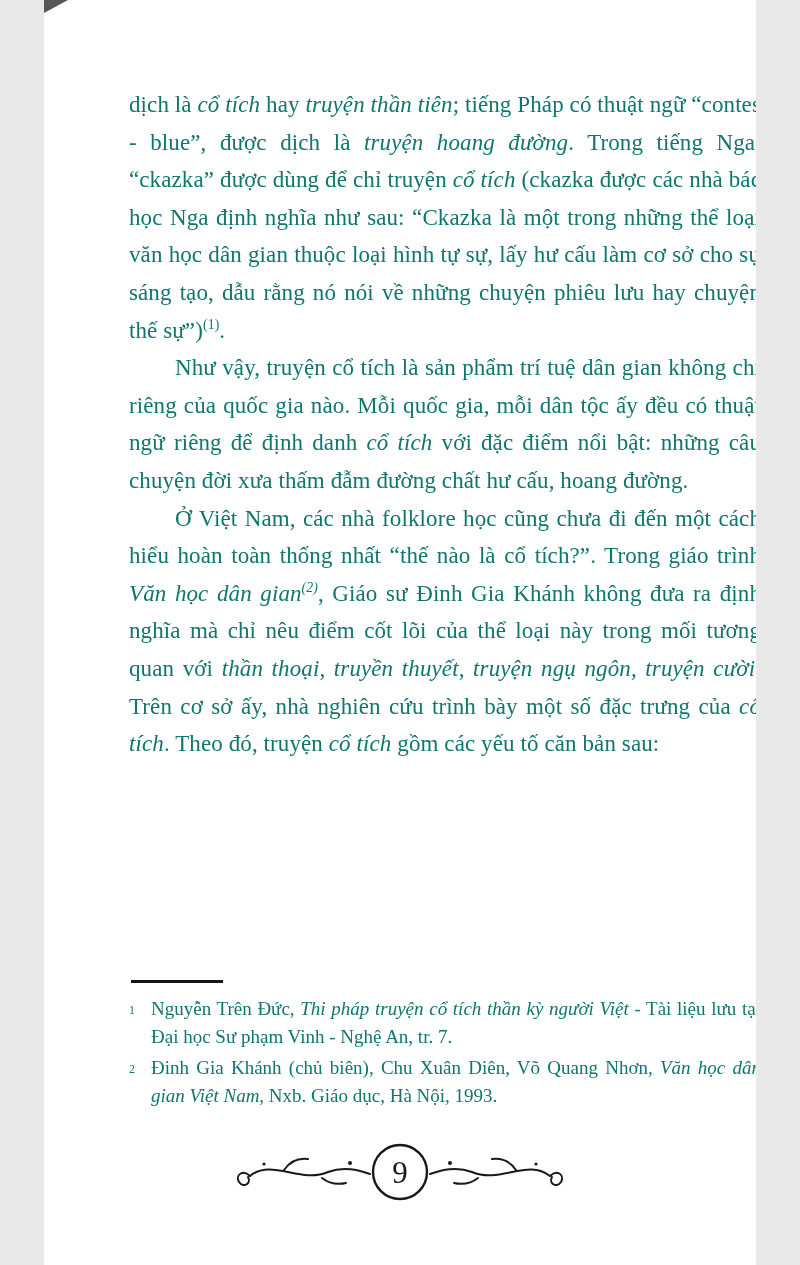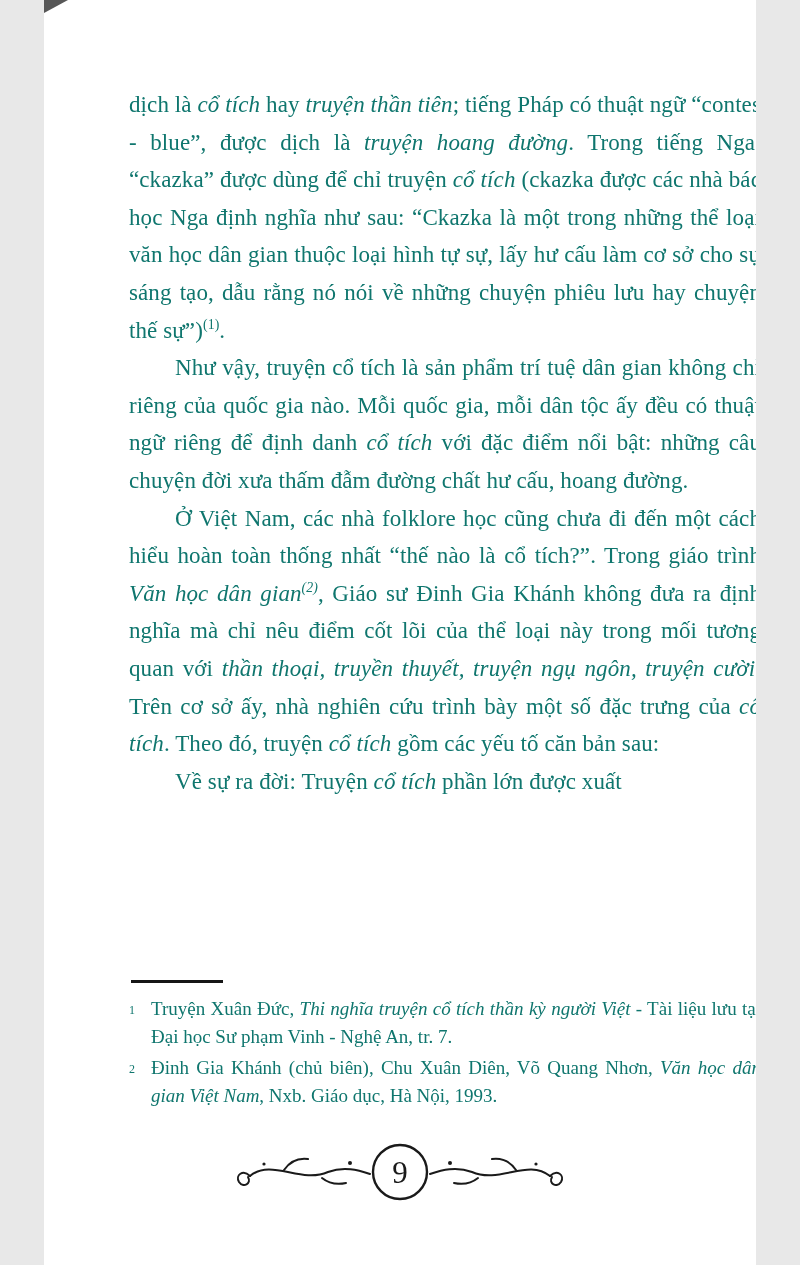--- a/index.html
+++ b/index.html
@@ -72,29 +72,28 @@
 <body>
 
 <div class="page">
 
   <div class="corner-artifact"></div>
 
   <div class="content">
       <p class="para"><span>dịch là </span><span class="it">cổ tích</span><span> hay </span><span class="it">truyện thần tiên</span><span>; tiếng Pháp có thuật ngữ “contes - blue”, được dịch là </span><span class="it">truyện hoang đường</span><span>. Trong tiếng Nga, “ckazka” được dùng để chỉ truyện </span><span class="it">cổ tích</span><span> (ckazka được các nhà bác học Nga định nghĩa như sau: “Ckazka là một trong những thể loại văn học dân gian thuộc loại hình tự sự, lấy hư cấu làm cơ sở cho sự sáng tạo, dẫu rằng nó nói về những chuyện phiêu lưu hay chuyện thế sự”)</span><sup>(1)</sup><span>.</span></p>
       <p class="para indent"><span>Như vậy, truyện cổ tích là sản phẩm trí tuệ dân gian không chỉ riêng của quốc gia nào. Mỗi quốc gia, mỗi dân tộc ấy đều có thuật ngữ riêng để định danh </span><span class="it">cổ tích</span><span> với đặc điểm nổi bật: những câu chuyện đời xưa thấm đẫm đường chất hư cấu, hoang đường.</span></p>
       <p class="para indent"><span>Ở Việt Nam, các nhà folklore học cũng chưa đi đến một cách hiểu hoàn toàn thống nhất “thế nào là cổ tích?”. Trong giáo trình </span><span class="it">Văn học dân gian</span><sup class="it">(2)</sup><span>, Giáo sư Đinh Gia Khánh không đưa ra định nghĩa mà chỉ nêu điểm cốt lõi của thể loại này trong mối tương quan với </span><span class="it">thần thoại, truyền thuyết, truyện ngụ ngôn, truyện cười</span><span>. Trên cơ sở ấy, nhà nghiên cứu trình bày một số đặc trưng của </span><span class="it">cổ tích</span><span>. Theo đó, truyện </span><span class="it">cổ tích</span><span> gồm các yếu tố căn bản sau:</span></p>
-      <p class="para indent"><span>Về sự ra đời: Truyện </span><span class="it">cổ tích</span><span> phần lớn được xuất</span></p>
     </div>
 
   <div class="footnote-area">
     <div class="footnote-sep"></div>
     <div>
         <div class="footnote">
           <span class="fn-marker">1</span>
-          <span class="fn-text"><span>Truyện Xuân Đức, </span><span class="it">Thi nghĩa truyện cổ tích thần kỳ người Việt</span><span> - Tài liệu lưu tại Đại học Sư phạm Vinh - Nghệ An, tr. 7.</span></span>
+          <span class="fn-text"><span>Nguyễn Trên Đức, </span><span class="it">Thi pháp truyện cổ tích thần kỳ người Việt</span><span> - Tài liệu lưu tại Đại học Sư phạm Vinh - Nghệ An, tr. 7.</span></span>
         </div>
         <div class="footnote">
           <span class="fn-marker">2</span>
           <span class="fn-text"><span>Đinh Gia Khánh (chủ biên), Chu Xuân Diên, Võ Quang Nhơn, </span><span class="it">Văn học dân gian Việt Nam</span><span>, Nxb. Giáo dục, Hà Nội, 1993.</span></span>
         </div>
       </div>
   </div>
 
   <svg class="ornament" viewBox="0 0 340 76" aria-hidden="false">
     <g fill="none" stroke="#1a1a1a" stroke-width="2" stroke-linecap="round">

